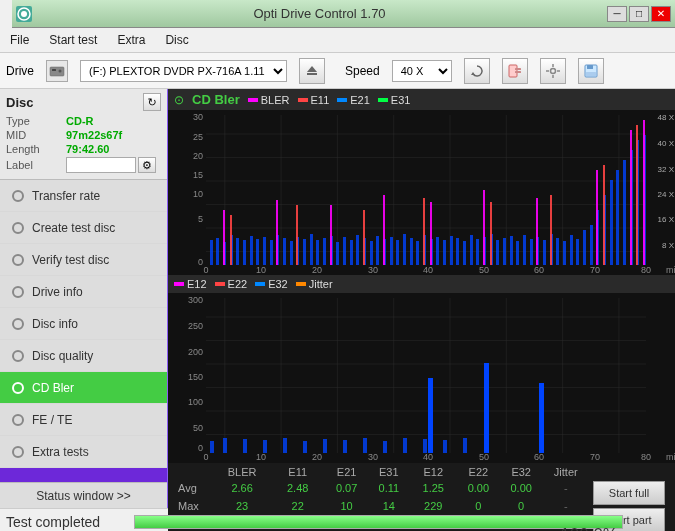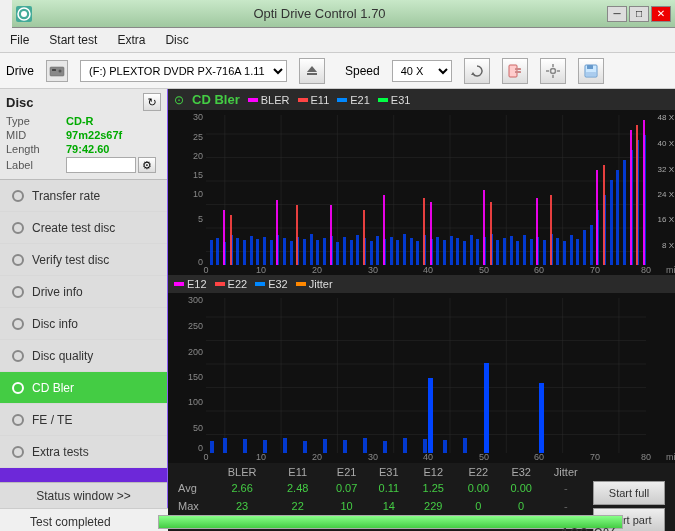--- a/index.html
+++ b/index.html
@@ -169,21 +169,21 @@
     
     #statusbar {
       height: 26px;
       background: #f0f0f0;
       border-top: 1px solid #ccc;
       display: flex;
       align-items: center;
       padding: 0 6px;
       gap: 8px;
     }
-    #status-text { font-size: 12px; color: #333; min-width: 120px; margin-left: 24px; }
+    #status-text { font-size: 14px; color: #333; min-width: 120px; }
     #progress-bar-wrap {
       flex: 1;
       height: 14px;
       background: #ddd;
       border: 1px solid #aaa;
       position: relative;
     }
     #progress-bar {
       height: 100%;
       background: linear-gradient(to bottom, #88ff88, #44cc44);

